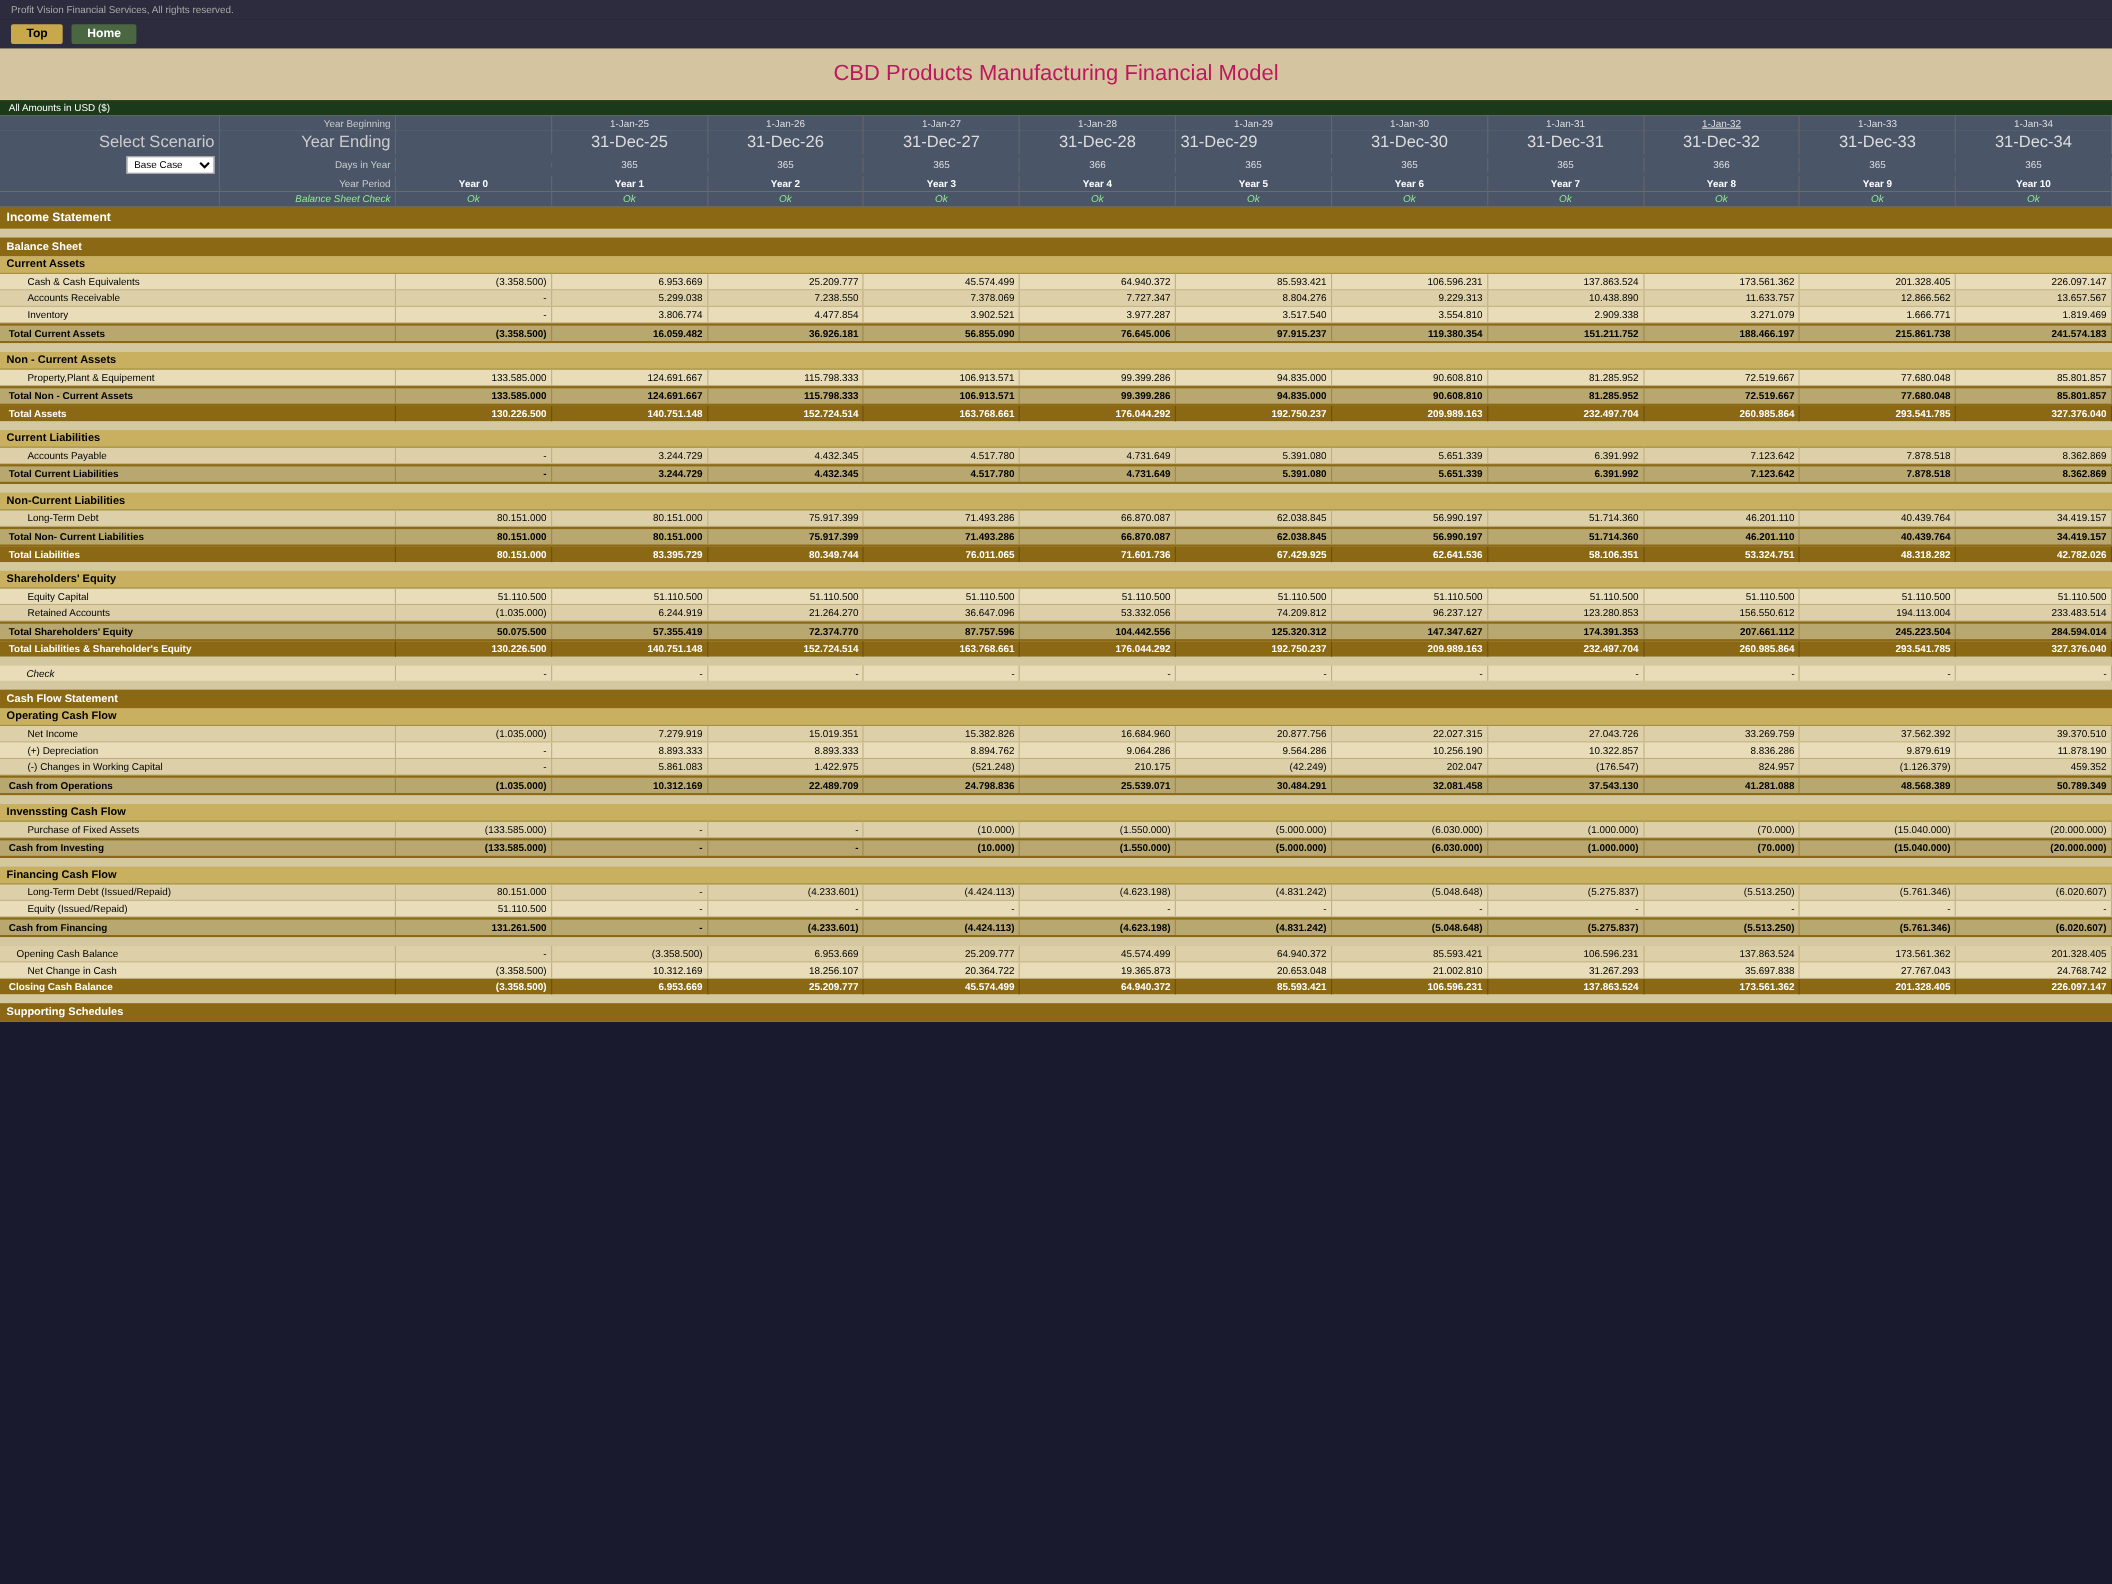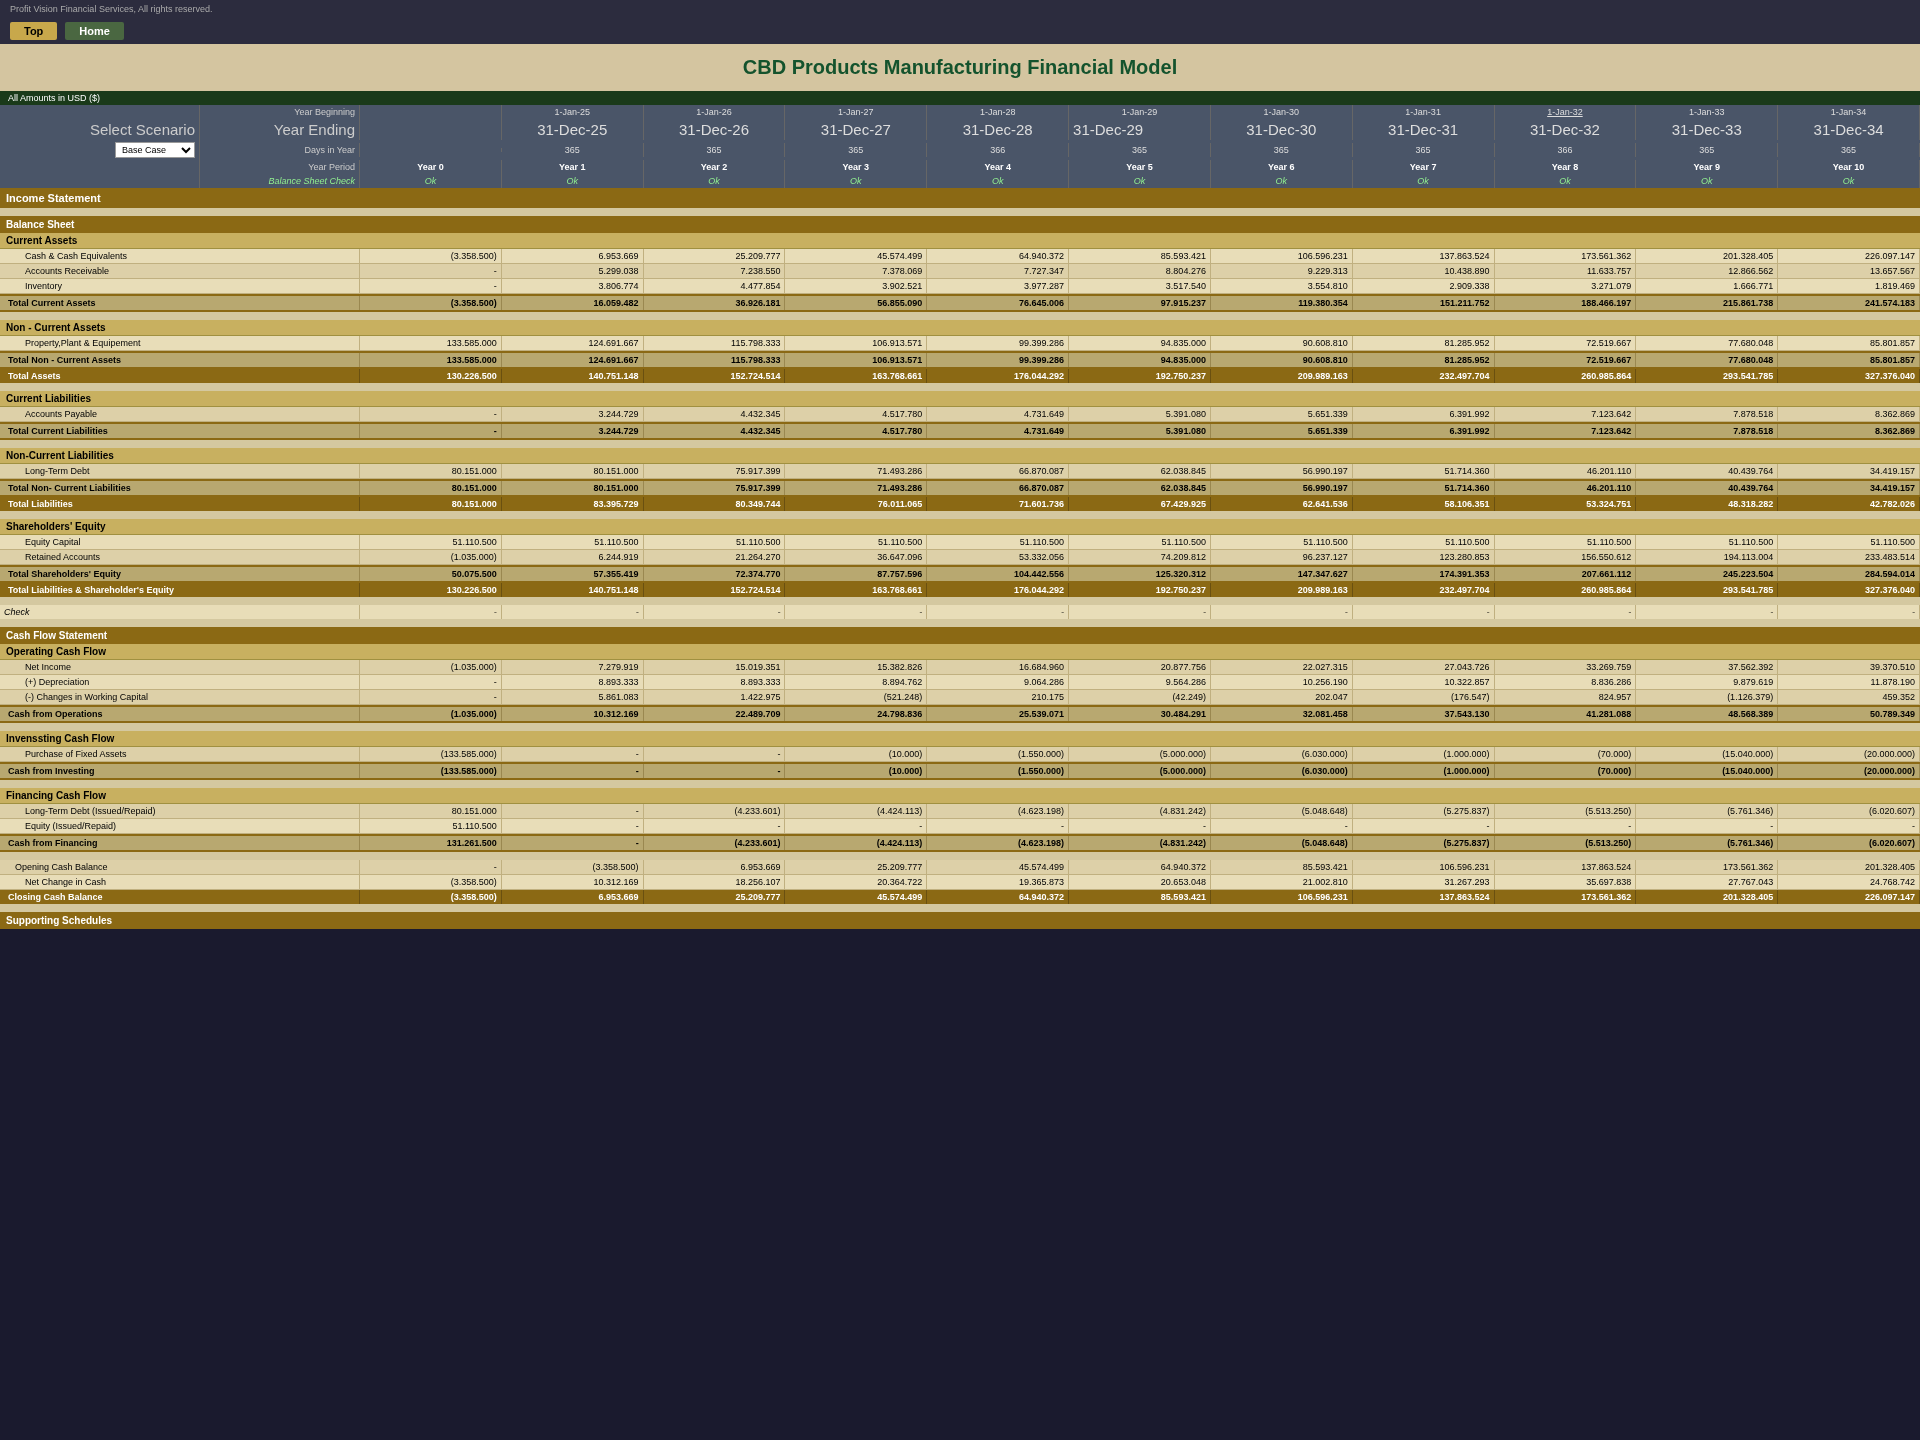--- a/index.html
+++ b/index.html
@@ -32,22 +32,22 @@
       cursor: pointer;
       border-radius: 2px;
     }
     .nav-btn.home {
       background: #4a6741;
       color: #fff;
     }
     .page-title {
       text-align: center;
       font-size: 20px;
-      font-weight: bold;
-      color: #14532d;
+      font-weight: normal;
+      color: #be185d;
       background: #d4c5a0;
       padding: 12px 3px;
     }
     .main-content {
       background: #c8b98a;
       padding: 0;
     }
     .currency-note {
       background: #1a3a1a;
       color: #fff;
@@ -630,21 +630,21 @@
     <div class="cell">209.989.163</div>
     <div class="cell">232.497.704</div>
     <div class="cell">260.985.864</div>
     <div class="cell">293.541.785</div>
     <div class="cell">327.376.040</div>
   </div>
 
   <div class="spacer-row"></div>
 
   <div class="check-row">
-    <div class="cell" style="font-style:italic; padding-left:4px;">Check</div>
+    <div class="cell" style="font-style:italic; padding-left:24px;">Check</div>
     <div class="cell">-</div>
     <div class="cell">-</div>
     <div class="cell">-</div>
     <div class="cell">-</div>
     <div class="cell">-</div>
     <div class="cell">-</div>
     <div class="cell">-</div>
     <div class="cell">-</div>
     <div class="cell">-</div>
     <div class="cell">-</div>

